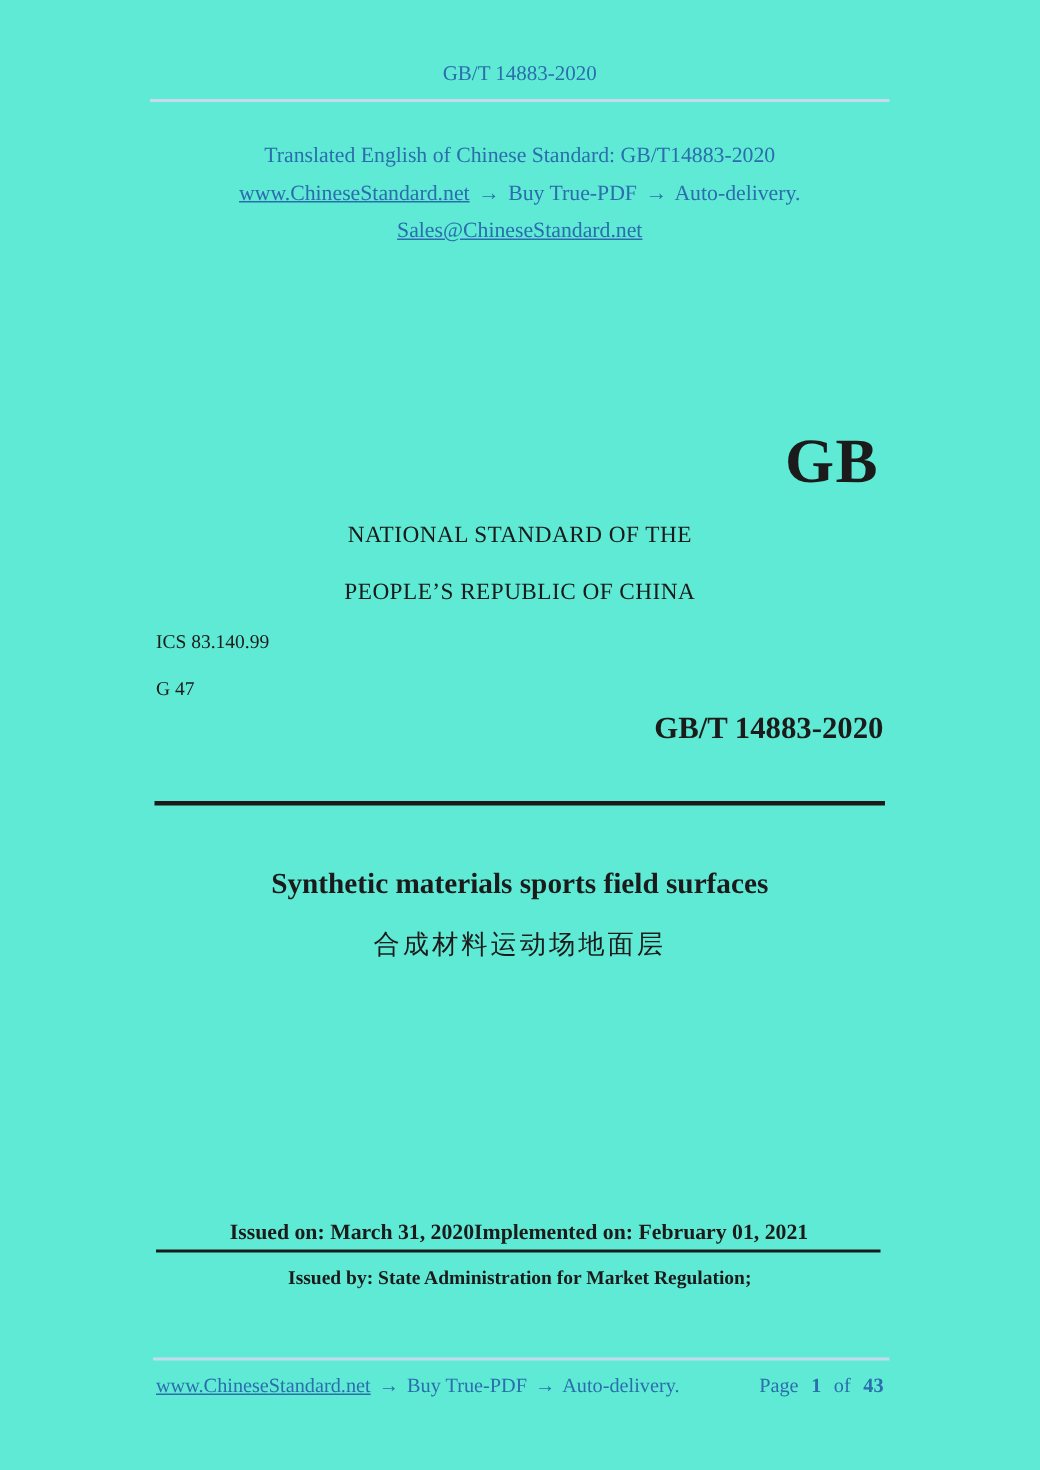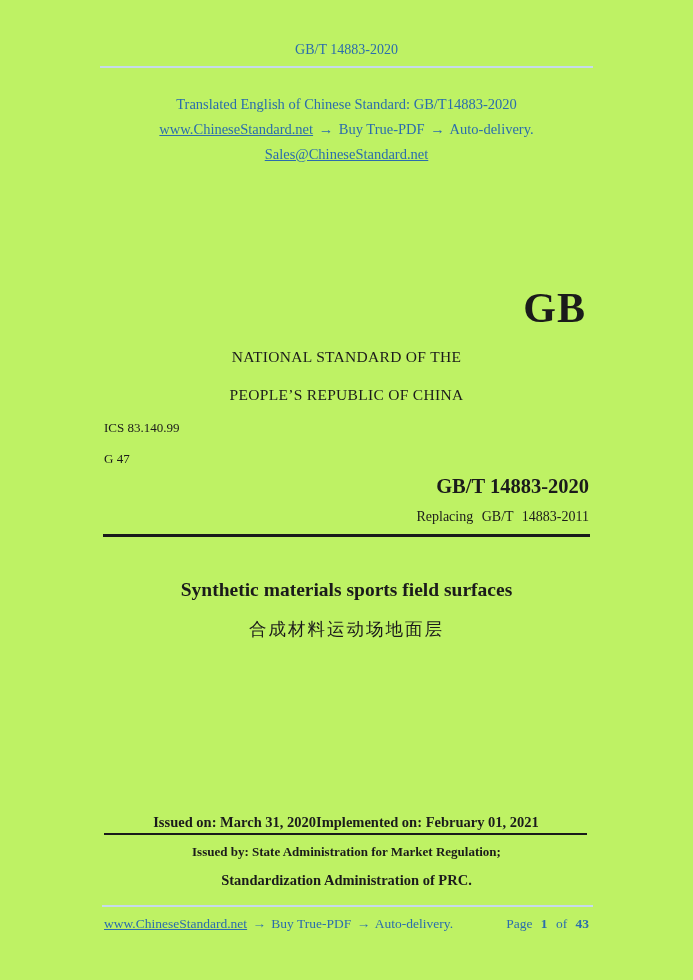--- a/index.html
+++ b/index.html
@@ -5,21 +5,21 @@
   * { margin: 0; padding: 0; box-sizing: border-box; }
   html, body { background: #ffffff; }
   body {
     font-family: "Liberation Serif", "DejaVu Serif", serif;
     color: #1b1b1b;
   }
   .page {
     position: relative;
     width: 693px;
     height: 980px;
-    background: #bef264;
+    background: #5eead4;
     overflow: hidden;
   }
   .blue { color: #2b6dad; }
   .abs { position: absolute; }
 
   
   .header-code {
     top: 41px; left: 103px; width: 487px;
     font-size: 14px; line-height: 17px;
     text-align: center;
@@ -126,33 +126,31 @@
 
   <div class="abs gb-logo">GB</div>
 
   <div class="abs org-line1">NATIONAL STANDARD OF THE</div>
   <div class="abs org-line2">PEOPLE’S REPUBLIC OF CHINA</div>
 
   <div class="abs ics">ICS 83.140.99</div>
   <div class="abs class-code">G 47</div>
 
   <div class="abs std-code">GB/T 14883-2020</div>
-  <div class="abs replacing">Replacing GB/T 14883-2011</div>
   <div class="abs thick-rule"></div>
 
   <div class="abs title-zh">合成材料运动场地面层</div>
   <div class="abs title-en">Synthetic materials sports field surfaces</div>
 
   <div class="abs issue-row">
     <span>Issued on: March 31, 2020</span>
     <span>Implemented on: February 01, 2021</span>
   </div>
   <div class="abs thin-rule"></div>
   <div class="abs issued-by-1">Issued by: State Administration for Market Regulation;</div>
-  <div class="abs issued-by-2">Standardization Administration of PRC.</div>
 
   <div class="abs footer-rule"></div>
   <div class="abs footer-row blue">
     <div>
       <span class="link">www.ChineseStandard.net</span>
       <span class="arrow">→</span>
       <span>Buy True-PDF</span>
       <span class="arrow">→</span>
       <span>Auto-delivery.</span>
     </div>

